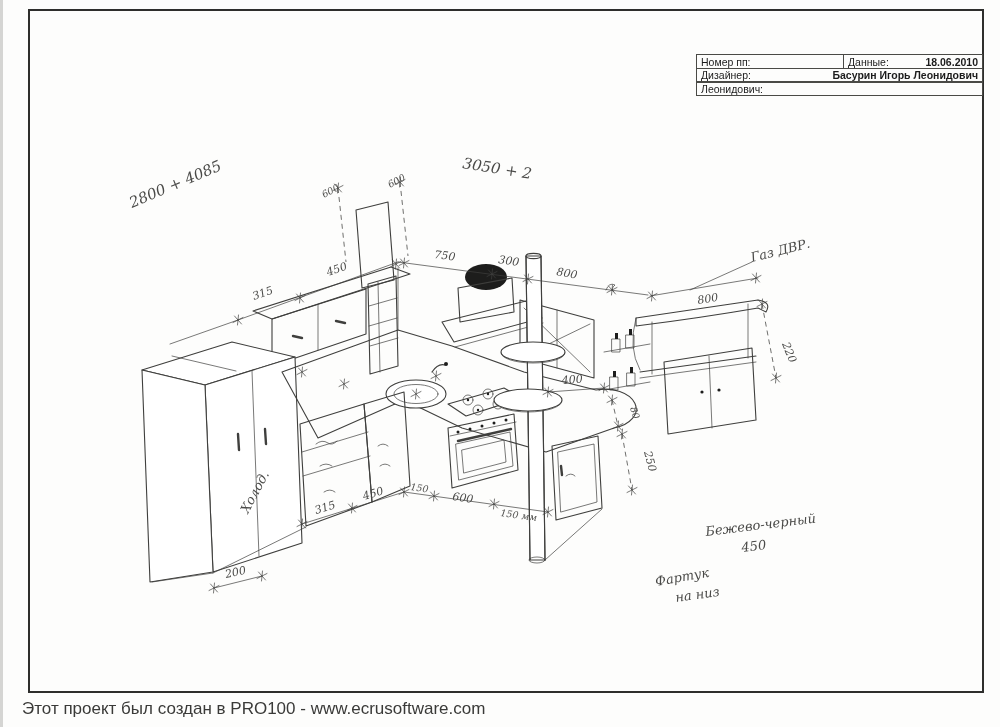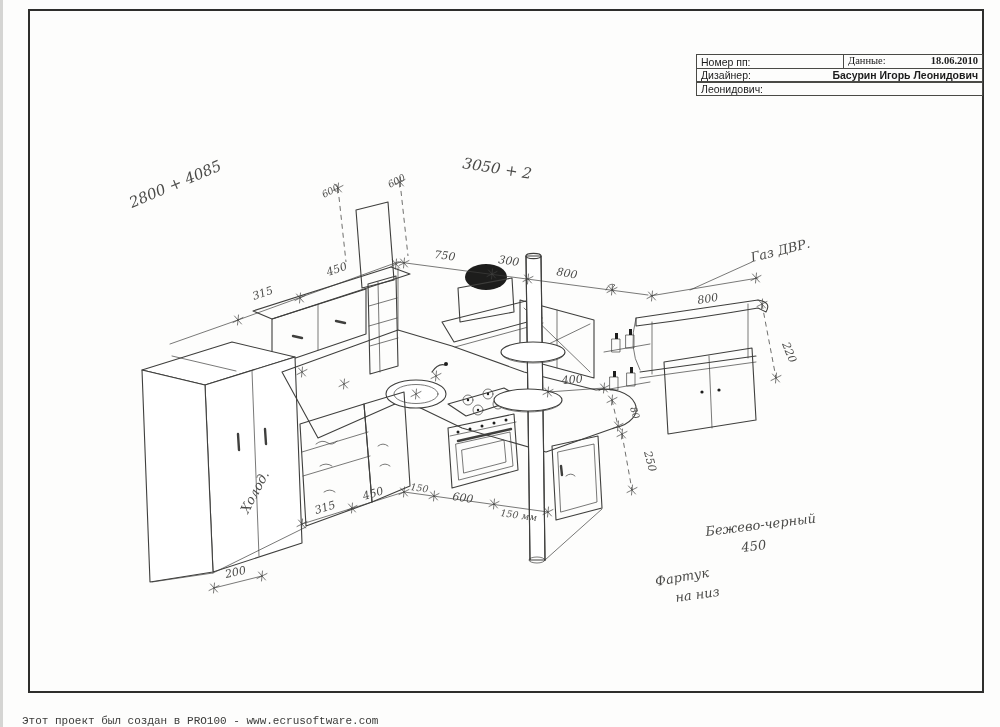--- a/index.html
+++ b/index.html
@@ -5,25 +5,25 @@
   html,body{margin:0;padding:0;background:#ffffff;}
   .page{position:relative;width:1000px;height:727px;background:#fdfdfc;overflow:hidden;
         font-family:"Liberation Sans",sans-serif;}
   .edge{position:absolute;left:0;top:0;width:3px;height:100%;background:#b5b5b0;opacity:.55;}
   .border-rect{position:absolute;left:28px;top:9px;width:952px;height:680px;border:2px solid #2e2e2c;}
 
   .title-block{position:absolute;left:696px;top:54px;width:287px;font-size:10.5px;color:#1c1c1c;}
   .tb-row{display:flex;border:1.5px solid #4a4a46;margin-top:-1.5px;height:13px;line-height:12px;align-items:center;}
   .tb-row:first-child{margin-top:0;}
   .tb-c1{width:138px;padding:0 4px;border-right:1.5px solid #4a4a46;height:100%;display:flex;align-items:center;}
-  .tb-c2{flex:1;display:flex;padding:0 4px;height:100%;align-items:flex-start;font-family:Liberation Serif, serif;}
+  .tb-c2{flex:1;display:flex;padding:0 4px;height:100%;align-items:flex-end;}
   .tb-full{flex:1;display:flex;padding:0 4px;height:100%;align-items:center;}
   .tb-val{margin-left:auto;font-weight:bold;white-space:nowrap;}
 
-  .footer{position:absolute;left:22px;top:715px;font-size:11px;color:#3a3a38;font-family:Liberation Mono, monospace;}
+  .footer{position:absolute;left:22px;top:699px;font-size:17px;color:#3a3a38;}
 
   svg.drawing{position:absolute;left:0;top:0;width:1000px;height:727px;}
   .ln{fill:none;stroke:#3f3f3d;stroke-width:1.1;stroke-linecap:round;stroke-linejoin:round;}
   .th{stroke-width:0.7;}
   .dash{fill:none;stroke:#4a4a48;stroke-width:0.8;stroke-dasharray:5 4;}
   .blk{fill:#1d1d1c;stroke:none;}
   .wh{fill:#ffffff;stroke:#3f3f3d;stroke-width:1.1;stroke-linejoin:round;}
   .hv{stroke-width:2.4;}
   .dim{font:italic 11px "DejaVu Serif",serif;fill:#4b4b49;}
   .dim-sm{font:italic 9.5px "DejaVu Serif",serif;fill:#4f4f4d;}

